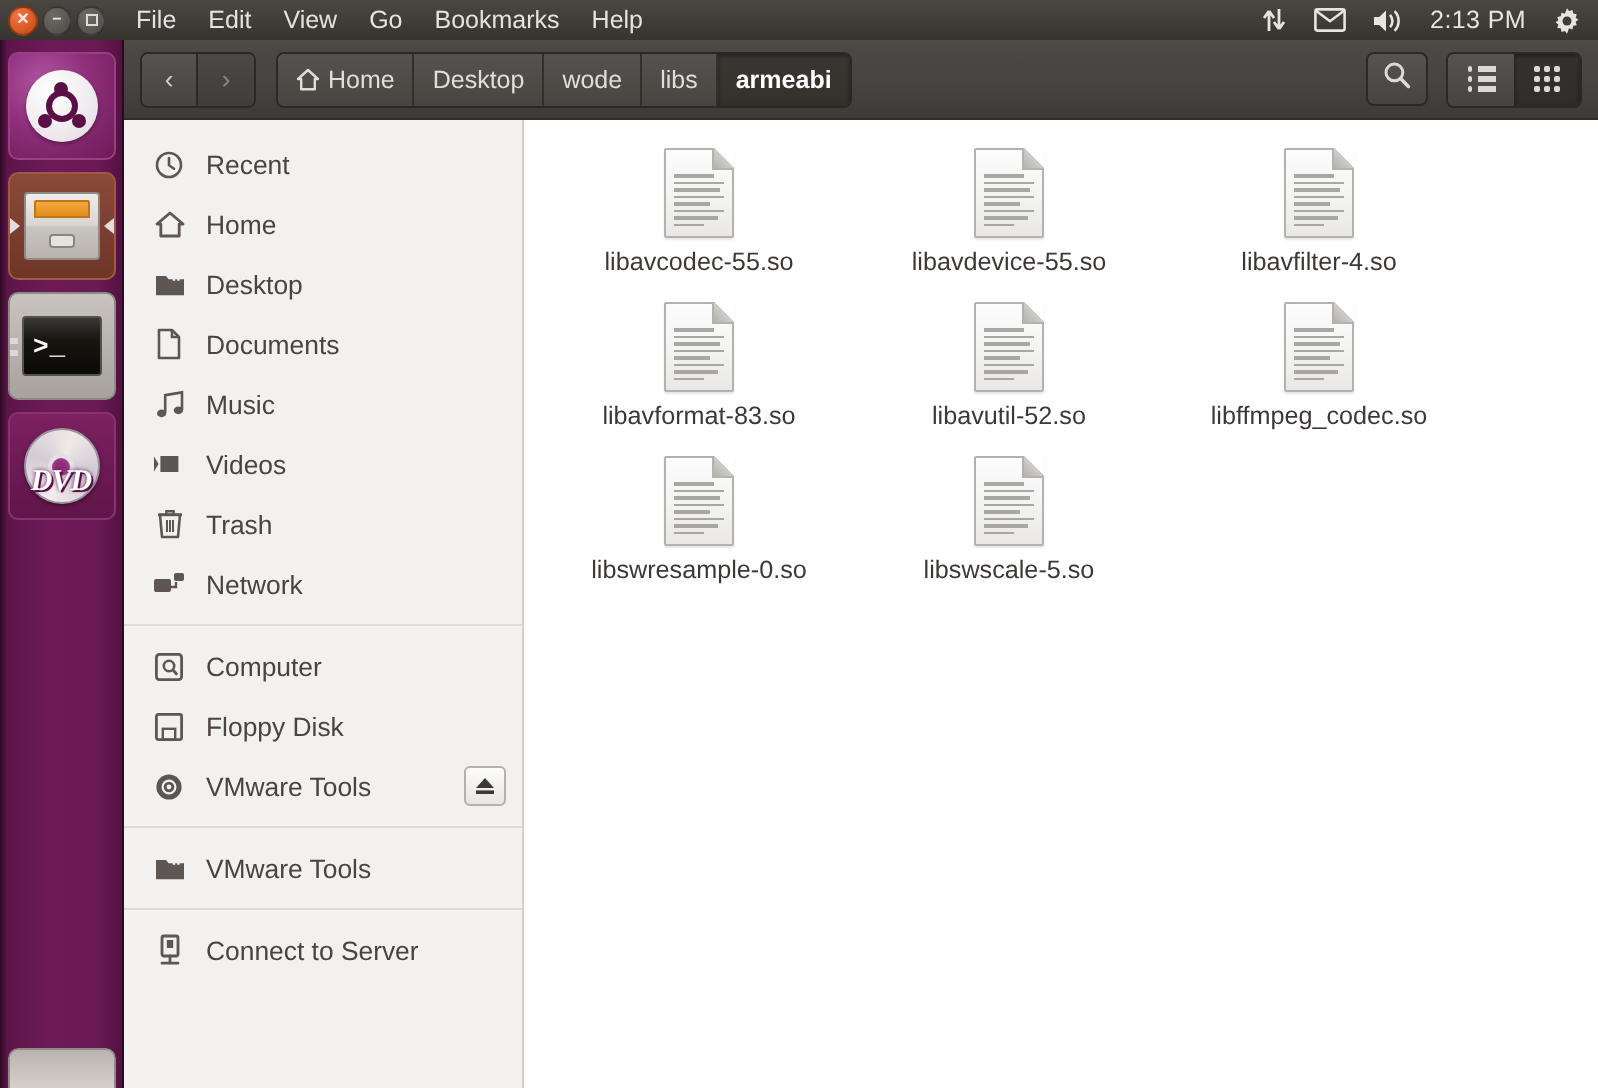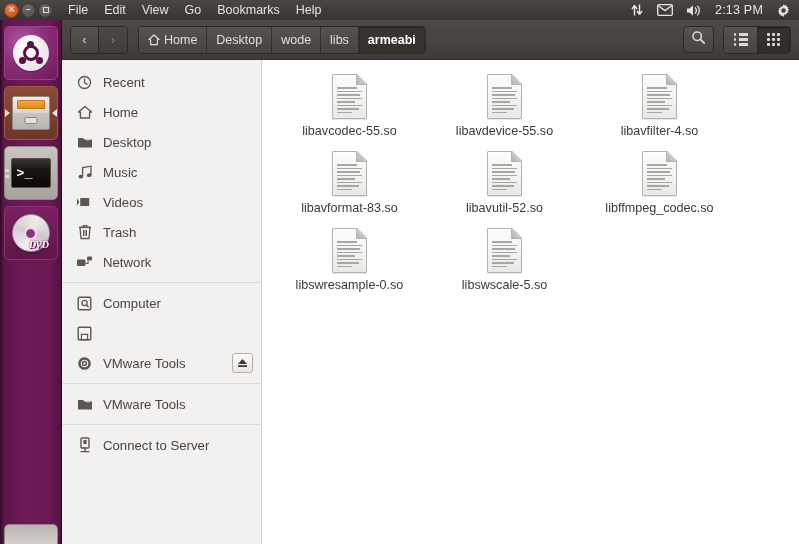--- a/index.html
+++ b/index.html
@@ -120,22 +120,22 @@
     border: 1px solid #9a92a0;
     display: flex; align-items: center; justify-content: center;
     box-shadow: 0 1px 2px rgba(0,0,0,.4);
   }
   .disc .hub {
     width: 13px; height: 13px; border-radius: 50%;
     background: radial-gradient(circle, #8e2f7b 40%, #b255a0);
     border: 2px solid #e6dfe8;
   }
   .disc .dvdtext {
-    position: absolute; bottom: 1px; left: 0; right: 0; text-align: right;
-    font-family: "Liberation Serif", serif; font-weight: bold; font-size: 10px;
+    position: absolute; bottom: 1px; left: 0; right: 0; text-align: center;
+    font-family: "Liberation Serif", serif; font-weight: bold; font-size: 15px;
     color: #ffffff; text-shadow: 0 0 2px #5a0f46, 1px 1px 0 #5a0f46;
     font-style: italic; letter-spacing: -.5px;
   }
   .lnch-item.partial { height: 22px; margin-bottom: 0; border-radius: 5px 5px 0 0; }
   .partial-fill {
     width: 54px; height: 22px;
     background: linear-gradient(to bottom, #b9b4af, #d8d3ce);
     border: 1px solid #8f8a85; border-bottom: none;
     border-radius: 5px 5px 0 0;
   }
@@ -478,20 +478,29 @@
         <span class="side-ico">
           <svg width="16" height="14" viewBox="0 0 16 14">
               <path d="M1 3 h5 l1.3 1.6 H15 V12.6 H1 Z" fill="#5d5652"></path>
               <rect x="9.4" y="3.4" width="1.2" height="2" fill="#f2f1f0"></rect>
               <rect x="11.6" y="3.4" width="1.2" height="2" fill="#f2f1f0"></rect>
             </svg>
         </span>
         <span class="lbl">Desktop</span>
       </div>
 
+      <div class="side-item">
+        <span class="side-ico">
+          <svg width="13" height="16" viewBox="0 0 13 16">
+              <path d="M1.5 1 H8 L11.5 4.5 V15 H1.5 Z" fill="none" stroke="#5d5652" stroke-width="1.3" stroke-linejoin="round"></path>
+              <path d="M8 1 V4.5 H11.5" fill="none" stroke="#5d5652" stroke-width="1.3"></path>
+            </svg>
+        </span>
+        <span class="lbl">Documents</span>
+      </div>
 
 
       <div class="side-item">
         <span class="side-ico">
           <svg width="16" height="15" viewBox="0 0 16 15">
               <path d="M5.6 11.5 V2.6 L14 1.2 V10" fill="none" stroke="#5d5652" stroke-width="1.3"></path>
               <ellipse cx="3.8" cy="11.7" rx="2.3" ry="1.9" fill="#5d5652"></ellipse>
               <ellipse cx="12.2" cy="10.2" rx="2.3" ry="1.9" fill="#5d5652"></ellipse>
             </svg>
         </span>
@@ -545,20 +554,21 @@
         <span class="lbl">Computer</span>
       </div>
 
       <div class="side-item">
         <span class="side-ico">
           <svg width="15" height="15" viewBox="0 0 15 15">
               <rect x="1.2" y="1.2" width="12.6" height="12.6" rx="1" fill="none" stroke="#5d5652" stroke-width="1.4"></rect>
               <rect x="4.4" y="8.4" width="6.2" height="5.4" fill="none" stroke="#5d5652" stroke-width="1.2"></rect>
             </svg>
         </span>
+        <span class="lbl">Floppy Disk</span>
       </div>
 
       <div class="side-item">
         <span class="side-ico">
           <svg width="15" height="15" viewBox="0 0 15 15">
               <circle cx="7.5" cy="7.5" r="6.3" fill="#5d5652"></circle>
               <circle cx="7.5" cy="7.5" r="3.2" fill="none" stroke="#f2f1f0" stroke-width="1.1"></circle>
               <circle cx="7.5" cy="7.5" r="1.2" fill="#f2f1f0"></circle>
             </svg>
         </span>

